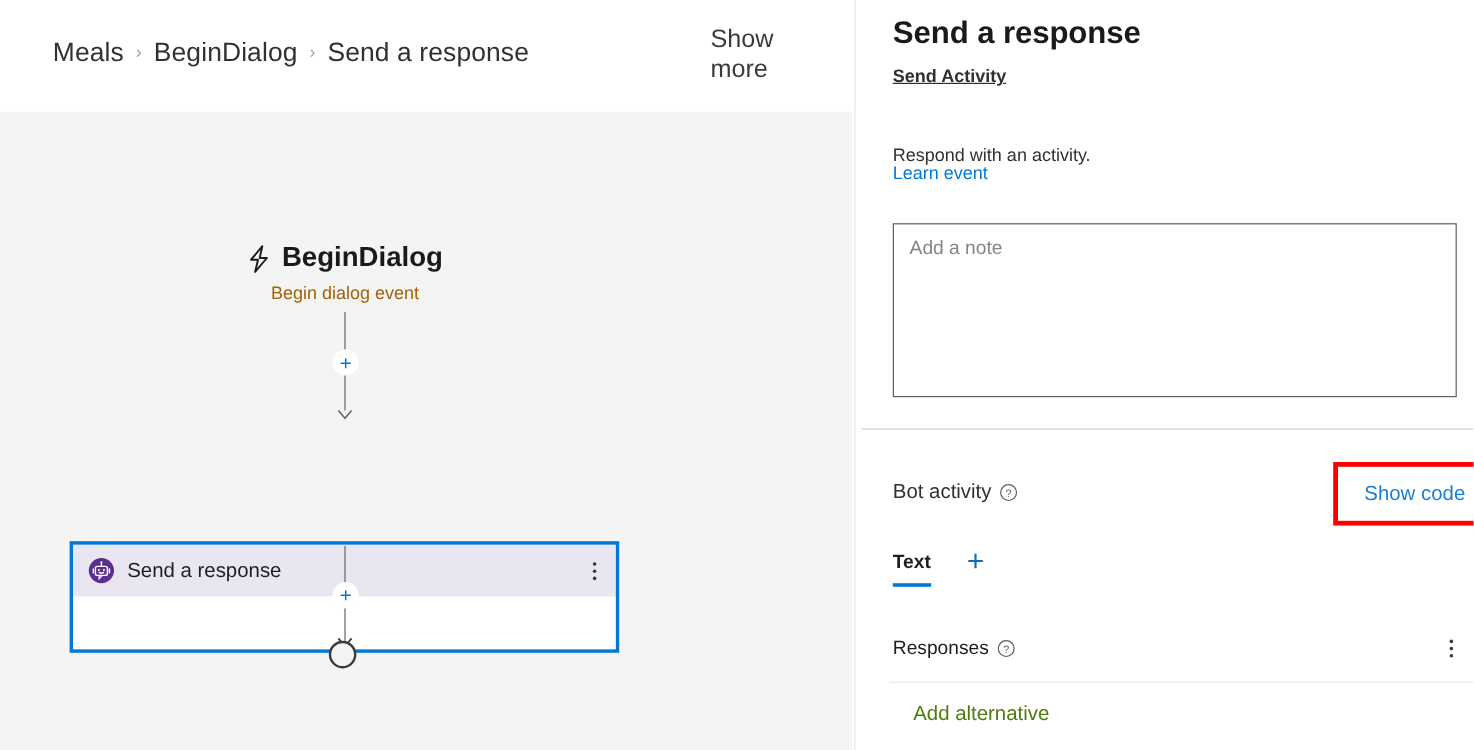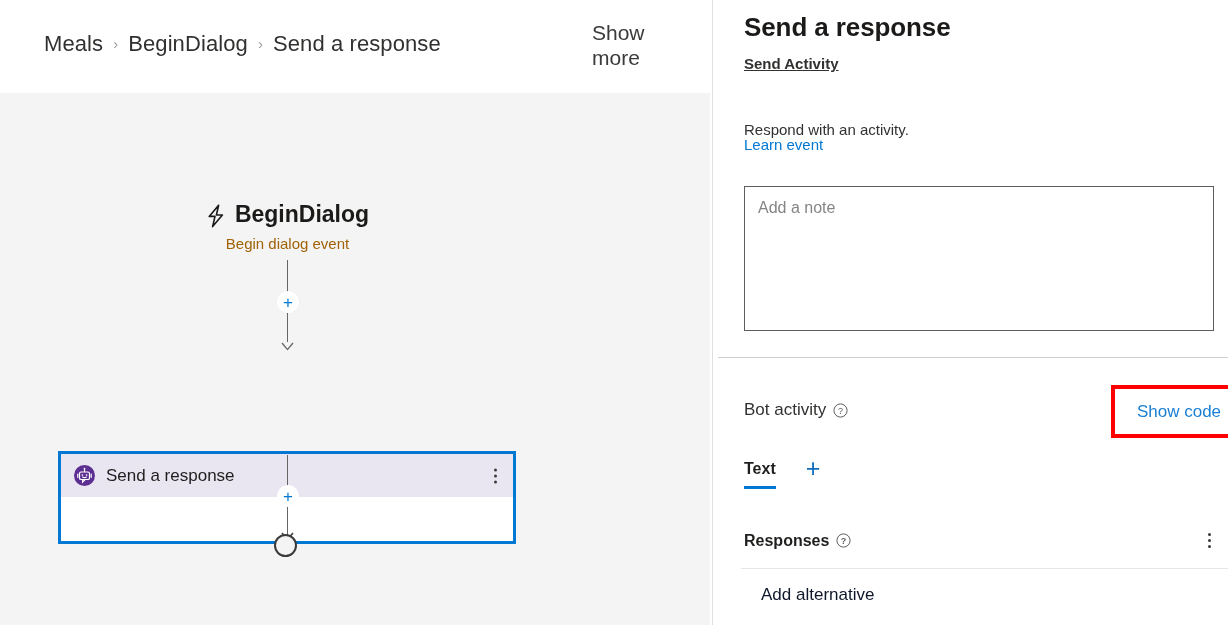--- a/index.html
+++ b/index.html
@@ -368,21 +368,21 @@
     width: 470px;
     display: flex;
     align-items: center;
     justify-content: space-between;
   }
   .responses-label {
     display: flex;
     align-items: center;
     gap: 7px;
     font-size: 16px;
-    font-weight: bold;
+    font-weight: normal;
     color: #201f1e;
   }
   .responses-menu {
     display: flex;
     flex-direction: column;
     gap: 3px;
     align-items: center;
     padding: 3px;
   }
   .responses-menu i {
@@ -398,21 +398,21 @@
     top: 568px;
     width: 487px;
     height: 1px;
     background: #e6e6e6;
   }
   .add-alt {
     position: absolute;
     left: 48px;
     top: 585px;
     font-size: 17px;
-    color: #0f172a;
+    color: #4d7c0f;
     text-decoration: none;
     cursor: pointer;
   }
 </style>
 </head>
 <body>
 
 <div class="app">
 
   <div class="left-pane">

